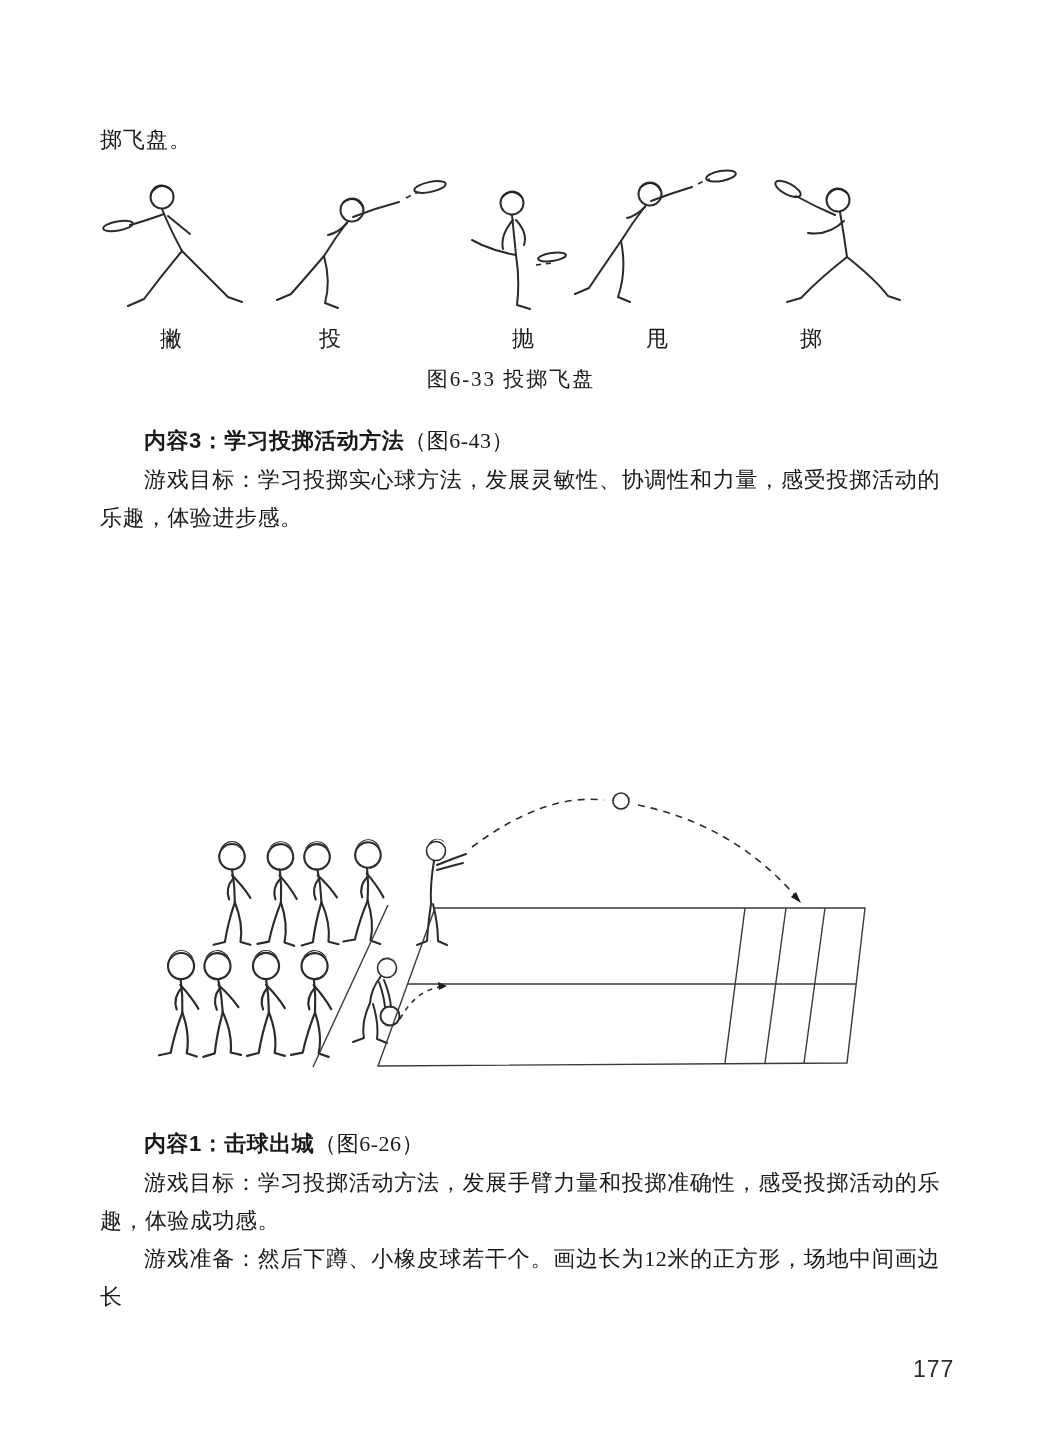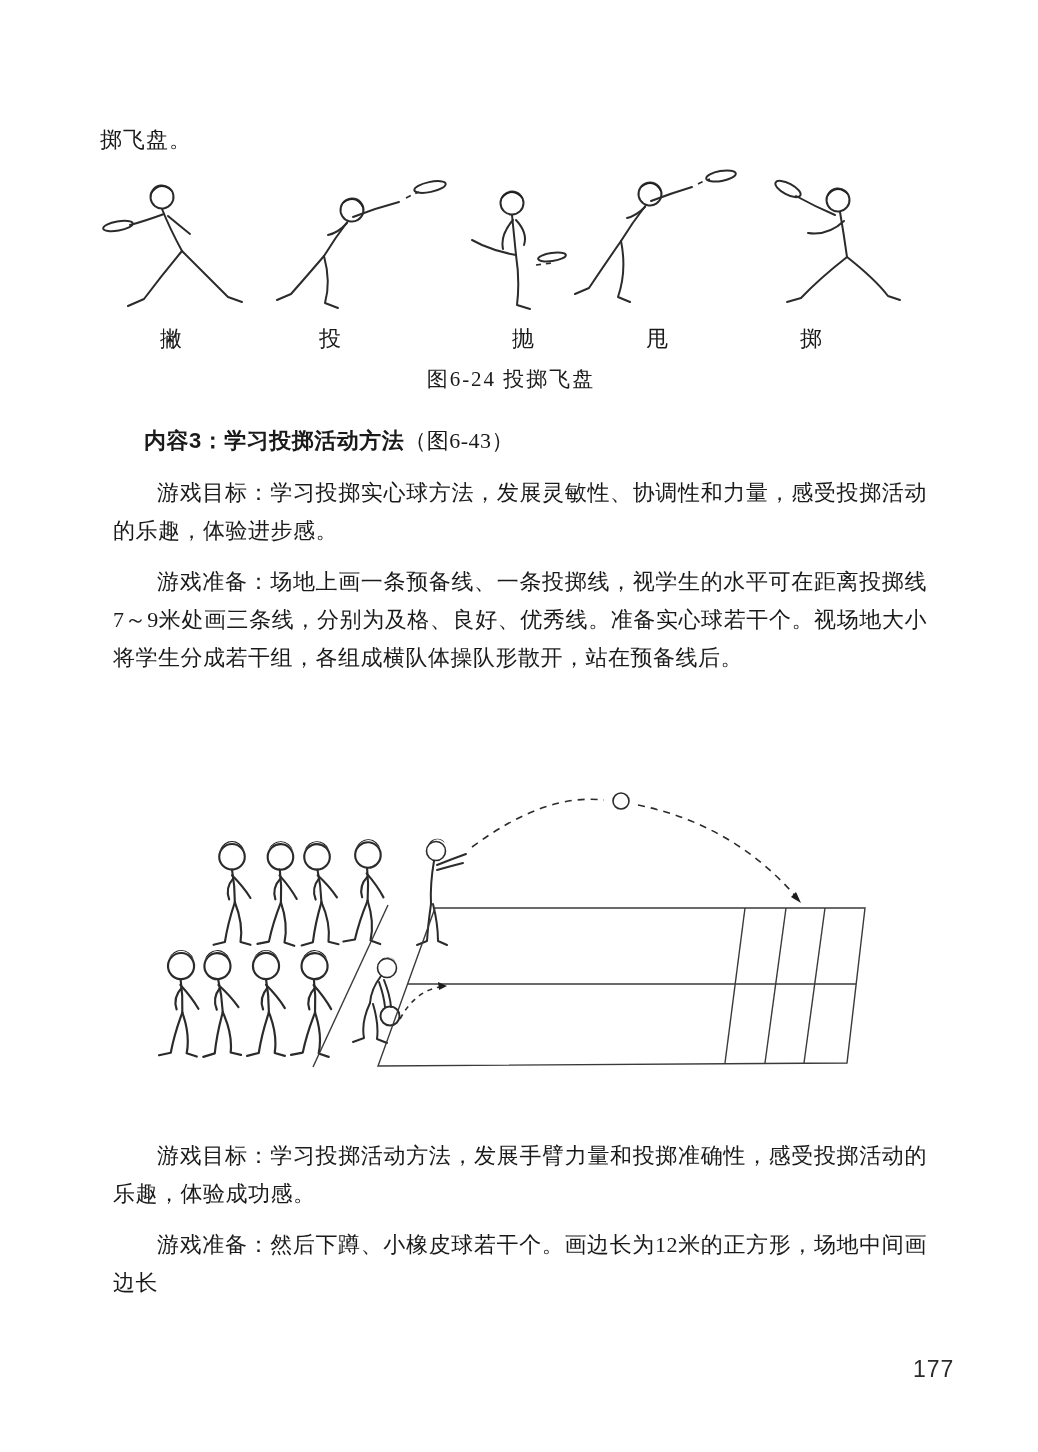--- a/index.html
+++ b/index.html
@@ -19,21 +19,21 @@
   }
   .caption {
     position:absolute; transform:translateX(-50%);
     font-size:21px; letter-spacing:2px; white-space:nowrap; color:#1a1a1a;
   }
   .flow {
     position:absolute; left:100px; width:840px;
     font-size:22px; line-height:38px; text-align:justify;
     letter-spacing:0.5px;
   }
-  .flow p { text-indent:2em; margin:13px; }
+  .flow p { text-indent:2em; margin:0; }
   .cheading {
     font-size:22px; line-height:40px; font-weight:bold;
     font-family:"Liberation Sans", sans-serif; text-indent:2em; text-align:left;
   }
   .cheading .hparen { font-family:"Liberation Serif", serif; font-weight:normal; }
   .nheading {
     font-size:25px; line-height:48px; font-weight:bold;
     font-family:"Liberation Sans", sans-serif; text-indent:1.9em; text-align:left;
   }
   .pagenum {
@@ -118,28 +118,27 @@
   </div>
 
   <div>
     <span class="fig-label" style="left:171px; top:324px;">撇</span>
     <span class="fig-label" style="left:330px; top:324px;">投</span>
     <span class="fig-label" style="left:523px; top:324px;">抛</span>
     <span class="fig-label" style="left:657px; top:324px;">甩</span>
     <span class="fig-label" style="left:811px; top:324px;">掷</span>
   </div>
 
-  <div class="caption" style="left:511px; top:365px;">图6-24  投掷飞盘</div>
+  <div class="caption" style="left:511px; top:365px;">图6-33  投掷飞盘</div>
 
   <div class="flow" style="top:421px;">
     <div class="cheading">
       <span>内容3：学习投掷活动方法</span><span class="hparen">（图6-43）</span>
     </div>
     <p>游戏目标：学习投掷实心球方法，发展灵敏性、协调性和力量，感受投掷活动的乐趣，体验进步感。</p>
-    <p>游戏准备：场地上画一条预备线、一条投掷线，视学生的水平可在距离投掷线7～9米处画三条线，分别为及格、良好、优秀线。准备实心球若干个。视场地大小将学生分成若干组，各组成横队体操队形散开，站在预备线后。</p>
   </div>
 
   <div class="figure-block" style="left:100px; top:790px; width:840px; height:285px;">
     <svg width="840" height="285" viewBox="0 0 840 285">
       <defs>
         <g id="kid">
           <path class="fill" d="M-8.5,-65 A9,9 0 0 1 8.5,-65 Q0,-76 -8.5,-65 Z"></path>
           <circle cx="0" cy="-60" r="9" fill="#fff" stroke="#2b2b2b" stroke-width="1.5"></circle>
           <path d="M0,-51 Q2,-40 2,-28" fill="none" stroke="#2b2b2b" stroke-width="1.5" stroke-linecap="round"></path>
           <path d="M0,-47 Q8,-39 13,-31" fill="none" stroke="#2b2b2b" stroke-width="1.5" stroke-linecap="round"></path>
@@ -203,19 +202,22 @@
 
       <g>
         <path class="dash2" d="M300,229 Q315,201 340,197"></path>
         <polygon class="fill" points="347,196 338,192 339,200"></polygon>
       </g>
     </svg>
   </div>
 
 
   <div class="flow" style="top:1124px;">
+    <div class="cheading">
+      <span>内容1：击球出城</span><span class="hparen">（图6-26）</span>
+    </div>
     <p>游戏目标：学习投掷活动方法，发展手臂力量和投掷准确性，感受投掷活动的乐趣，体验成功感。</p>
     <p>游戏准备：然后下蹲、小橡皮球若干个。画边长为12米的正方形，场地中间画边长</p>
   </div>
 
   <div class="pagenum">177</div>
 
 </div>
 
 </body></html>

